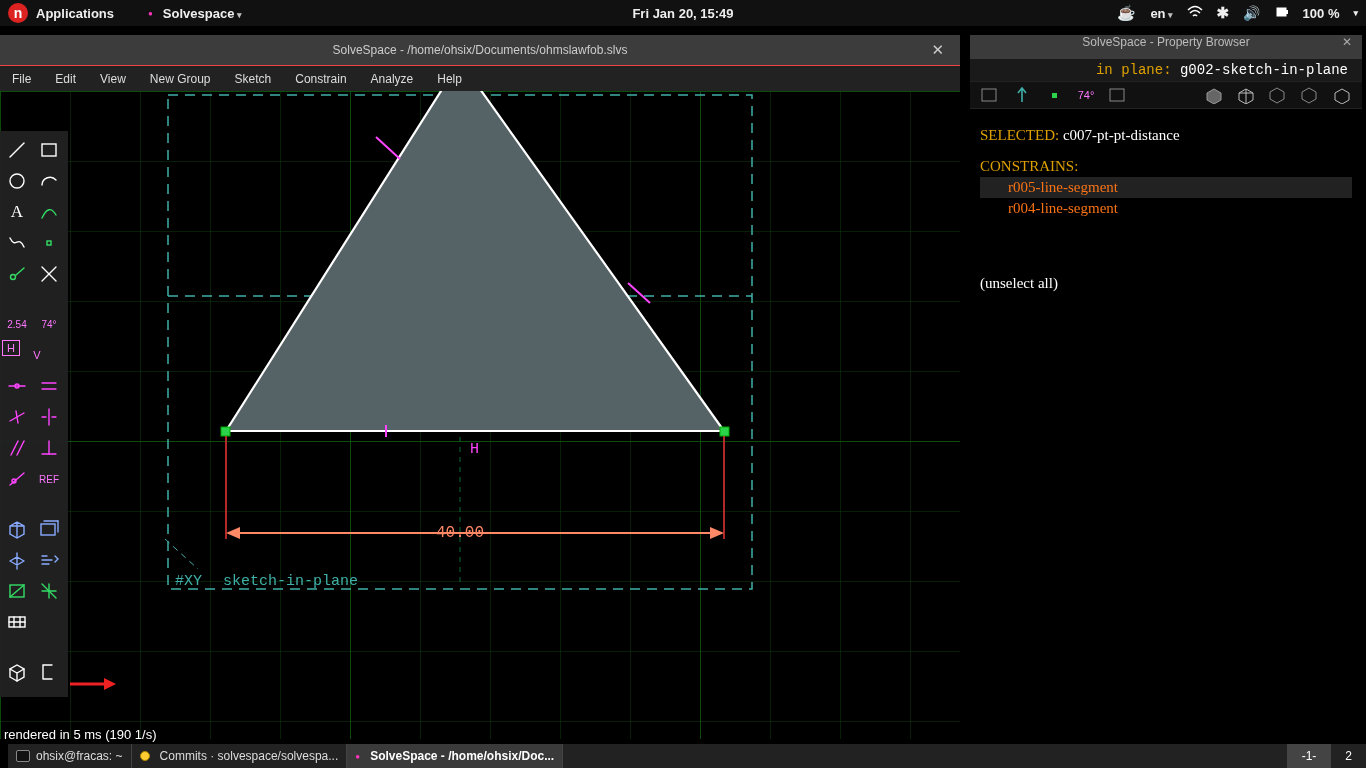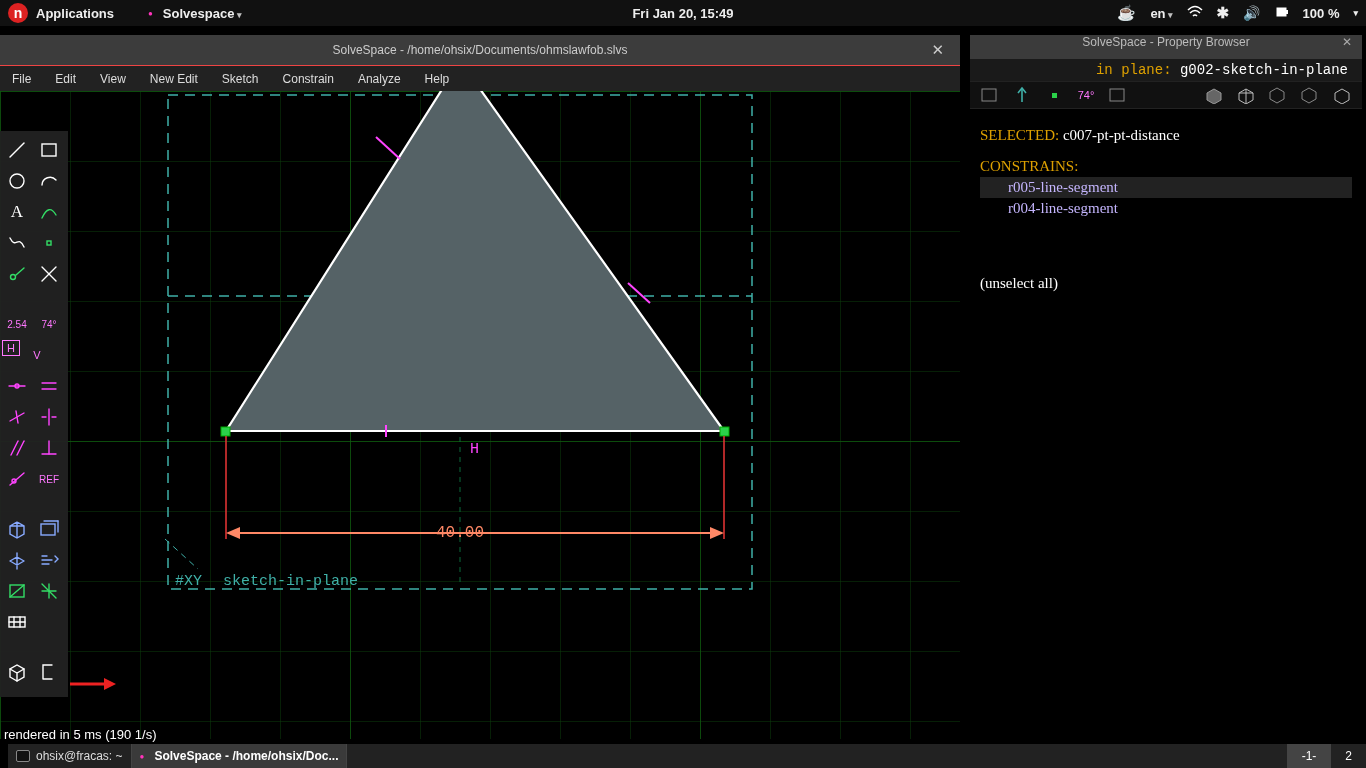--- a/index.html
+++ b/index.html
@@ -102,21 +102,21 @@
 }
 
 .prop-body {
   font-family: Liberation Serif, serif; font-size: 15px;
   padding: 16px 10px 6px 10px; background:#000;
   line-height: 1.4;
 }
 .sel-lbl { color: #dda000; }
 .sel-val { color: #fff; }
 .con-lbl { color: #dda000; }
-.link { color: #c4b5fd; cursor: pointer; }
+.link { color: #f97316; cursor: pointer; }
 .link.hi { background: #222; }
 .unsel { color: #ffffff; cursor:pointer;margin-top:44px; }
 
 
 .status-line {
   position: absolute; left: 4px; top: 727px;
   font-family: Liberation Sans, sans-serif; font-size: 13px; color: #fff;
 }
 
 
@@ -187,21 +187,21 @@
 
 <div class="main-window">
   <div class="titlebar">
     <span>SolveSpace - /home/ohsix/Documents/ohmslawfob.slvs</span>
     <span class="close">✕</span>
   </div>
   <div class="menubar">
     <span>File</span>
     <span>Edit</span>
     <span>View</span>
-    <span>New Edit</span>
+    <span>New Group</span>
     <span>Sketch</span>
     <span>Constrain</span>
     <span>Analyze</span>
     <span>Help</span>
   </div>
 </div>
 
 <div class="canvas">
   <svg class="grid-layer">
 
@@ -534,20 +534,24 @@
   </div>
 </div>
 
 <div class="status-line">rendered in 5 ms (190 1/s)</div>
 
 <div class="taskbar">
   <div class="item">
     <span class="term-icon"></span>
     <span>ohsix@fracas: ~</span>
   </div>
+  <div class="item">
+    <span class="dot-g"></span>
+    <span>Commits · solvespace/solvespa...</span>
+  </div>
   <div class="item active">
     <span class="dot-y">●</span>
     <span>SolveSpace - /home/ohsix/Doc...</span>
   </div>
   <div class="right">
     <div class="cell" style="background:#444">-1-</div>
     <div class="cell">2</div>
   </div>
 </div>
 

